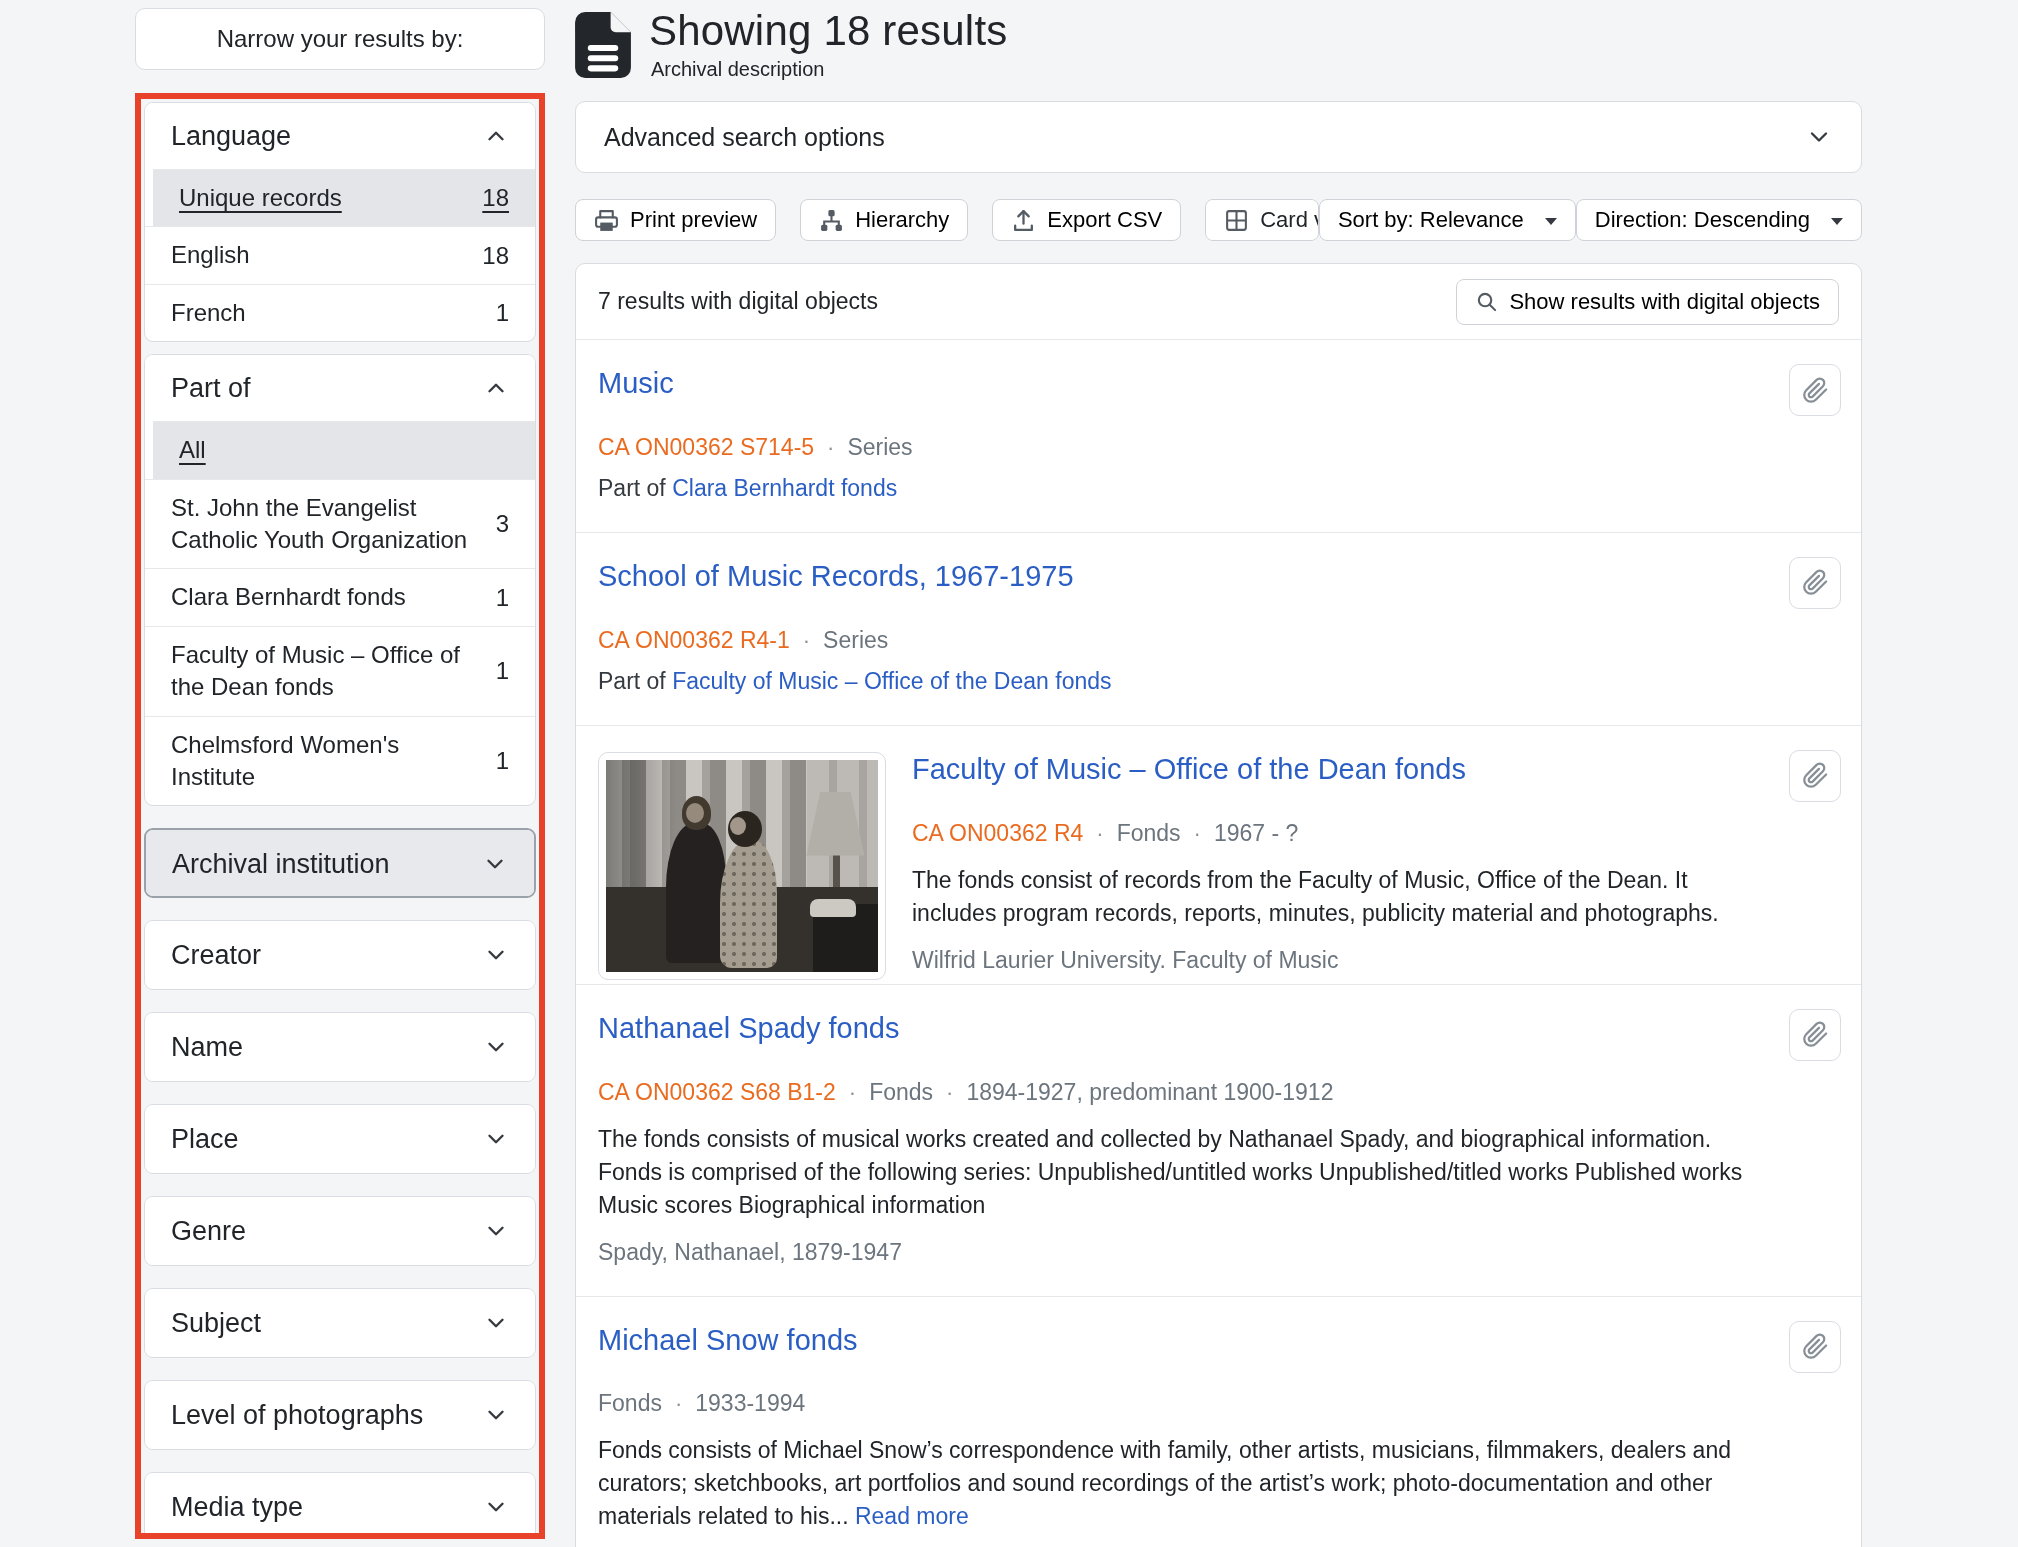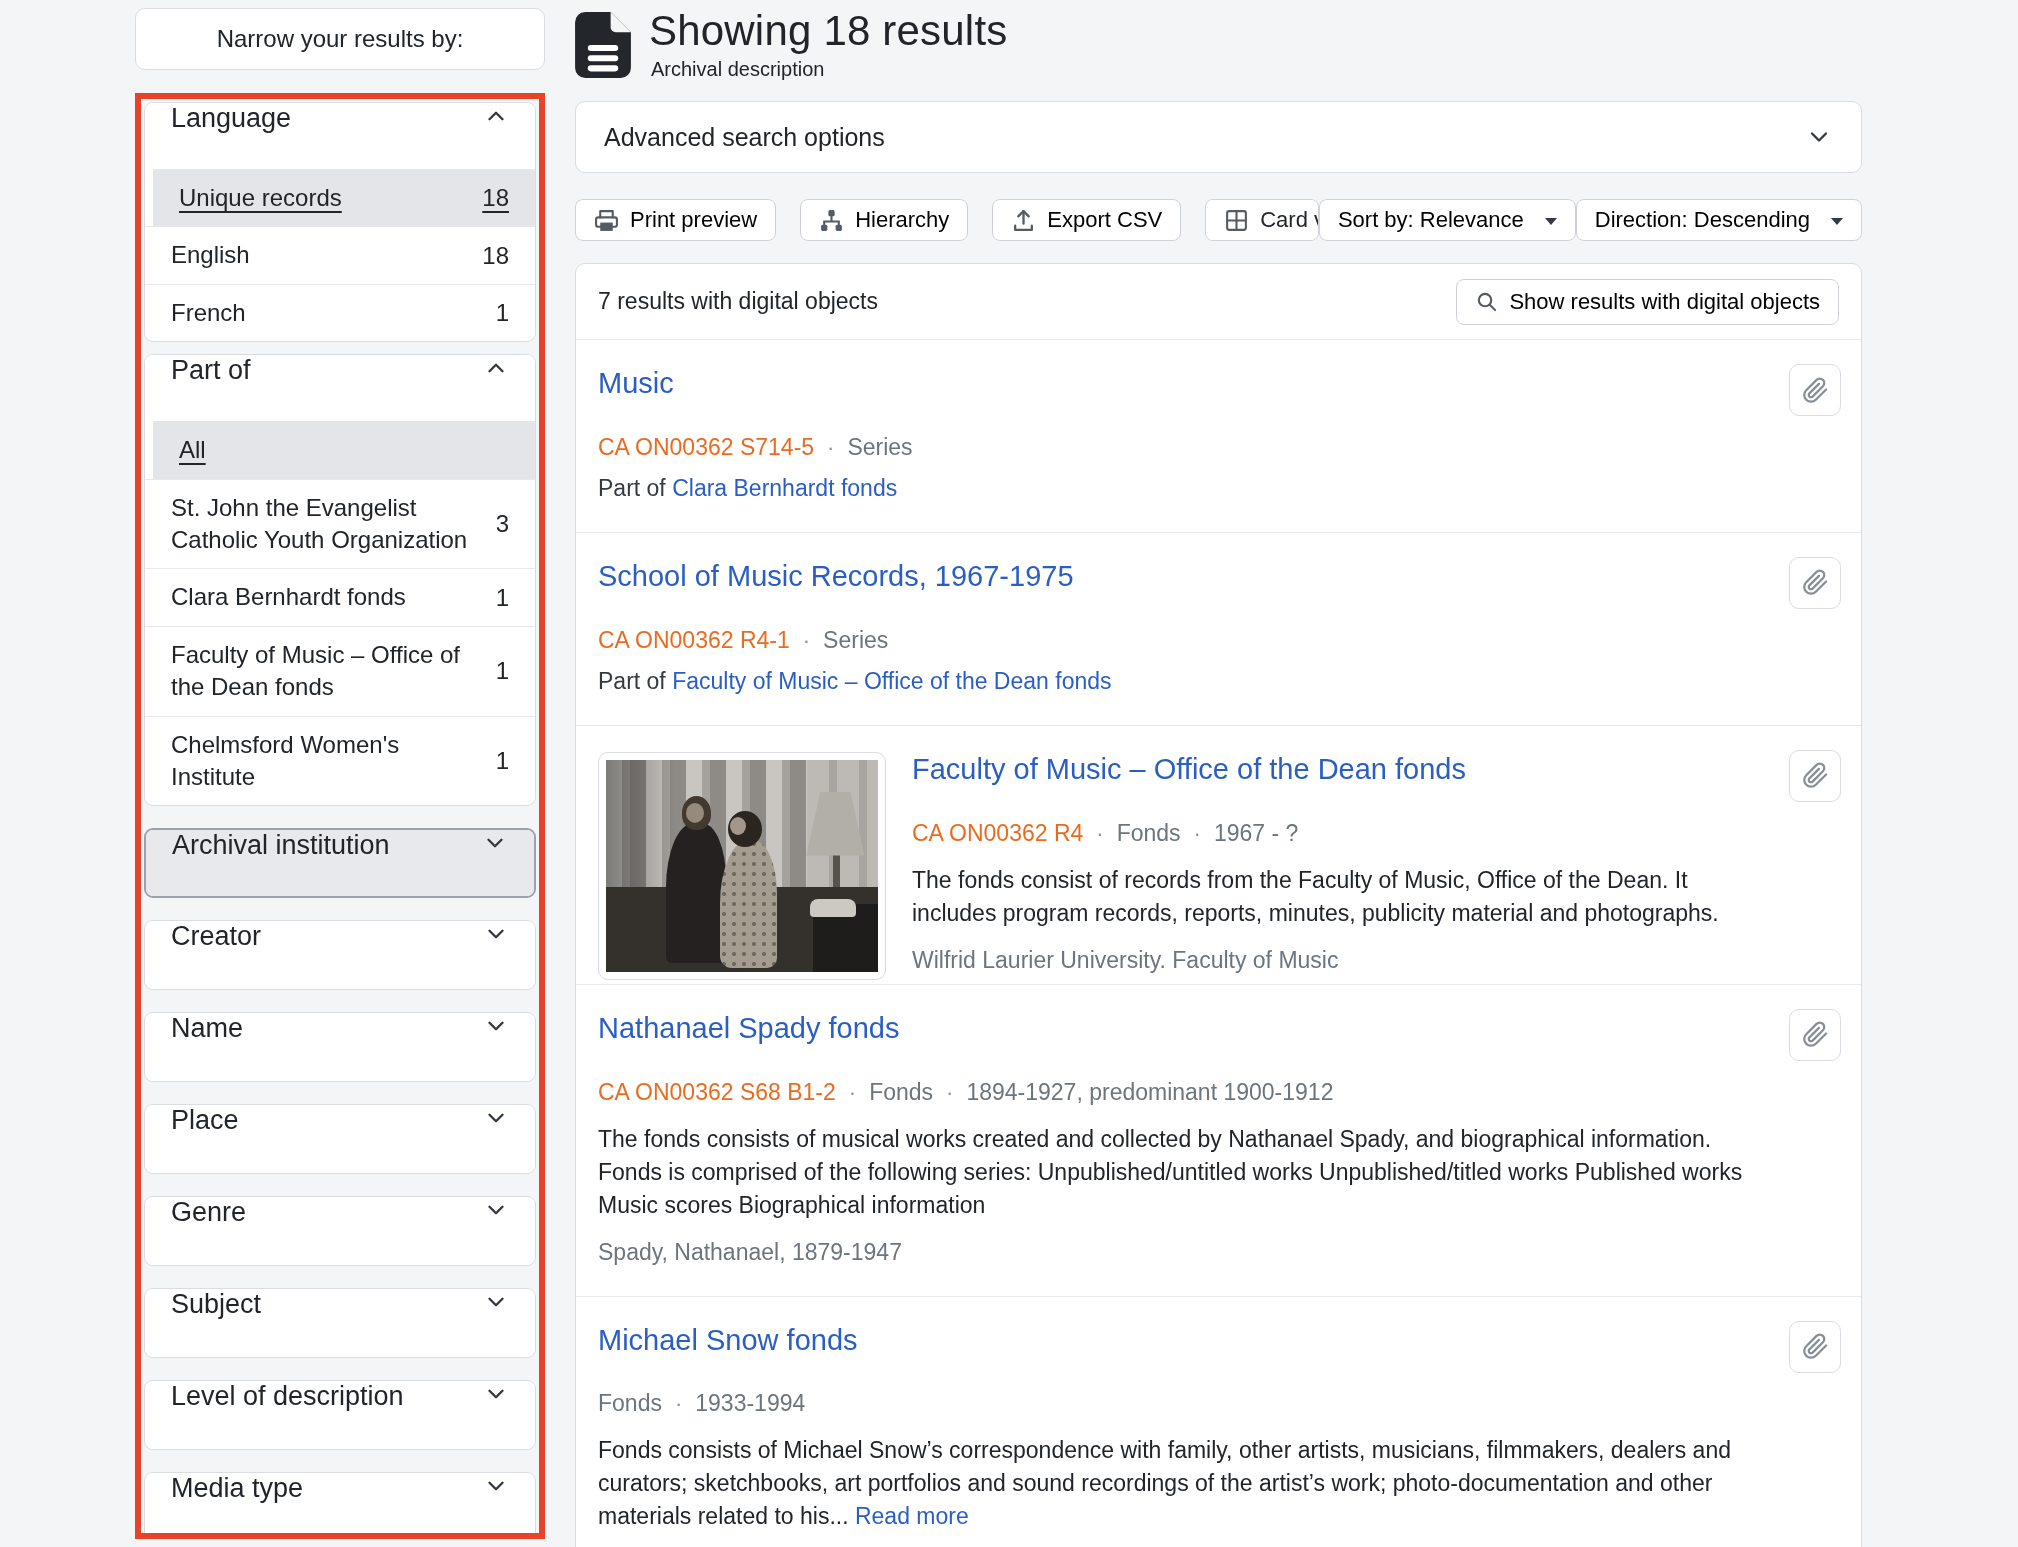--- a/index.html
+++ b/index.html
@@ -16,21 +16,21 @@
     position:relative;
   }
   .layout{display:flex; padding:8px 0 0 135px; gap:30px;}
 
   
   .sidebar{width:410px; flex-shrink:0;}
   .narrow-card{height:62px; background:#fff; border:1px solid var(--border); border-radius:10px;
     display:flex; align-items:center; justify-content:center; font-size:24px;}
   .filters-box{margin-top:23px; border:6px solid var(--red); padding:3px; height:1446px; overflow:hidden;}
   .filter-card{background:#fff; border:1px solid var(--border); border-radius:9px; overflow:hidden;}
-  .filter-header{display:flex; justify-content:space-between; 
+  .filter-header{display:flex; justify-content:space-between; align-items:center;
     padding:0 26px; height:66px; font-size:27px; cursor:pointer; background:#fff;}
   .filter-card.collapsed{height:70px; margin-top:22px;}
   .filter-card.collapsed .filter-header{height:68px;}
   .filter-card.highlighted{background:#e7e9ec; border:2px solid #9aa1a8;}
   .filter-card.highlighted .filter-header{background:#e7e9ec;}
   .filter-item{display:flex; justify-content:space-between; align-items:center; gap:14px;
     padding:12px 26px; border-top:1px solid var(--divider); font-size:24px; min-height:55px; cursor:pointer;}
   .filter-item .fi-label{flex:1 1 auto; line-height:1.35;}
   .filter-item .fi-count{flex:0 0 auto; color:var(--dark);}
   .filter-item.selected{background:var(--selbg);margin-left:8px;}
@@ -235,21 +235,21 @@
           <span>
             <svg width="26" height="26" viewBox="0 0 24 24" fill="none" stroke="#343a40" stroke-width="2.2" stroke-linecap="round" stroke-linejoin="round">
                 <polyline points="6,9 12,15 18,9"></polyline>
               </svg>
           </span>
         </div>
       </div>
 
       <div class="filter-card collapsed">
         <div class="filter-header">
-          <span>Level of description</span>
+          <span>Level of photographs</span>
           <span>
             <svg width="26" height="26" viewBox="0 0 24 24" fill="none" stroke="#343a40" stroke-width="2.2" stroke-linecap="round" stroke-linejoin="round">
                 <polyline points="6,9 12,15 18,9"></polyline>
               </svg>
           </span>
         </div>
       </div>
 
       <div class="filter-card collapsed">
         <div class="filter-header">

